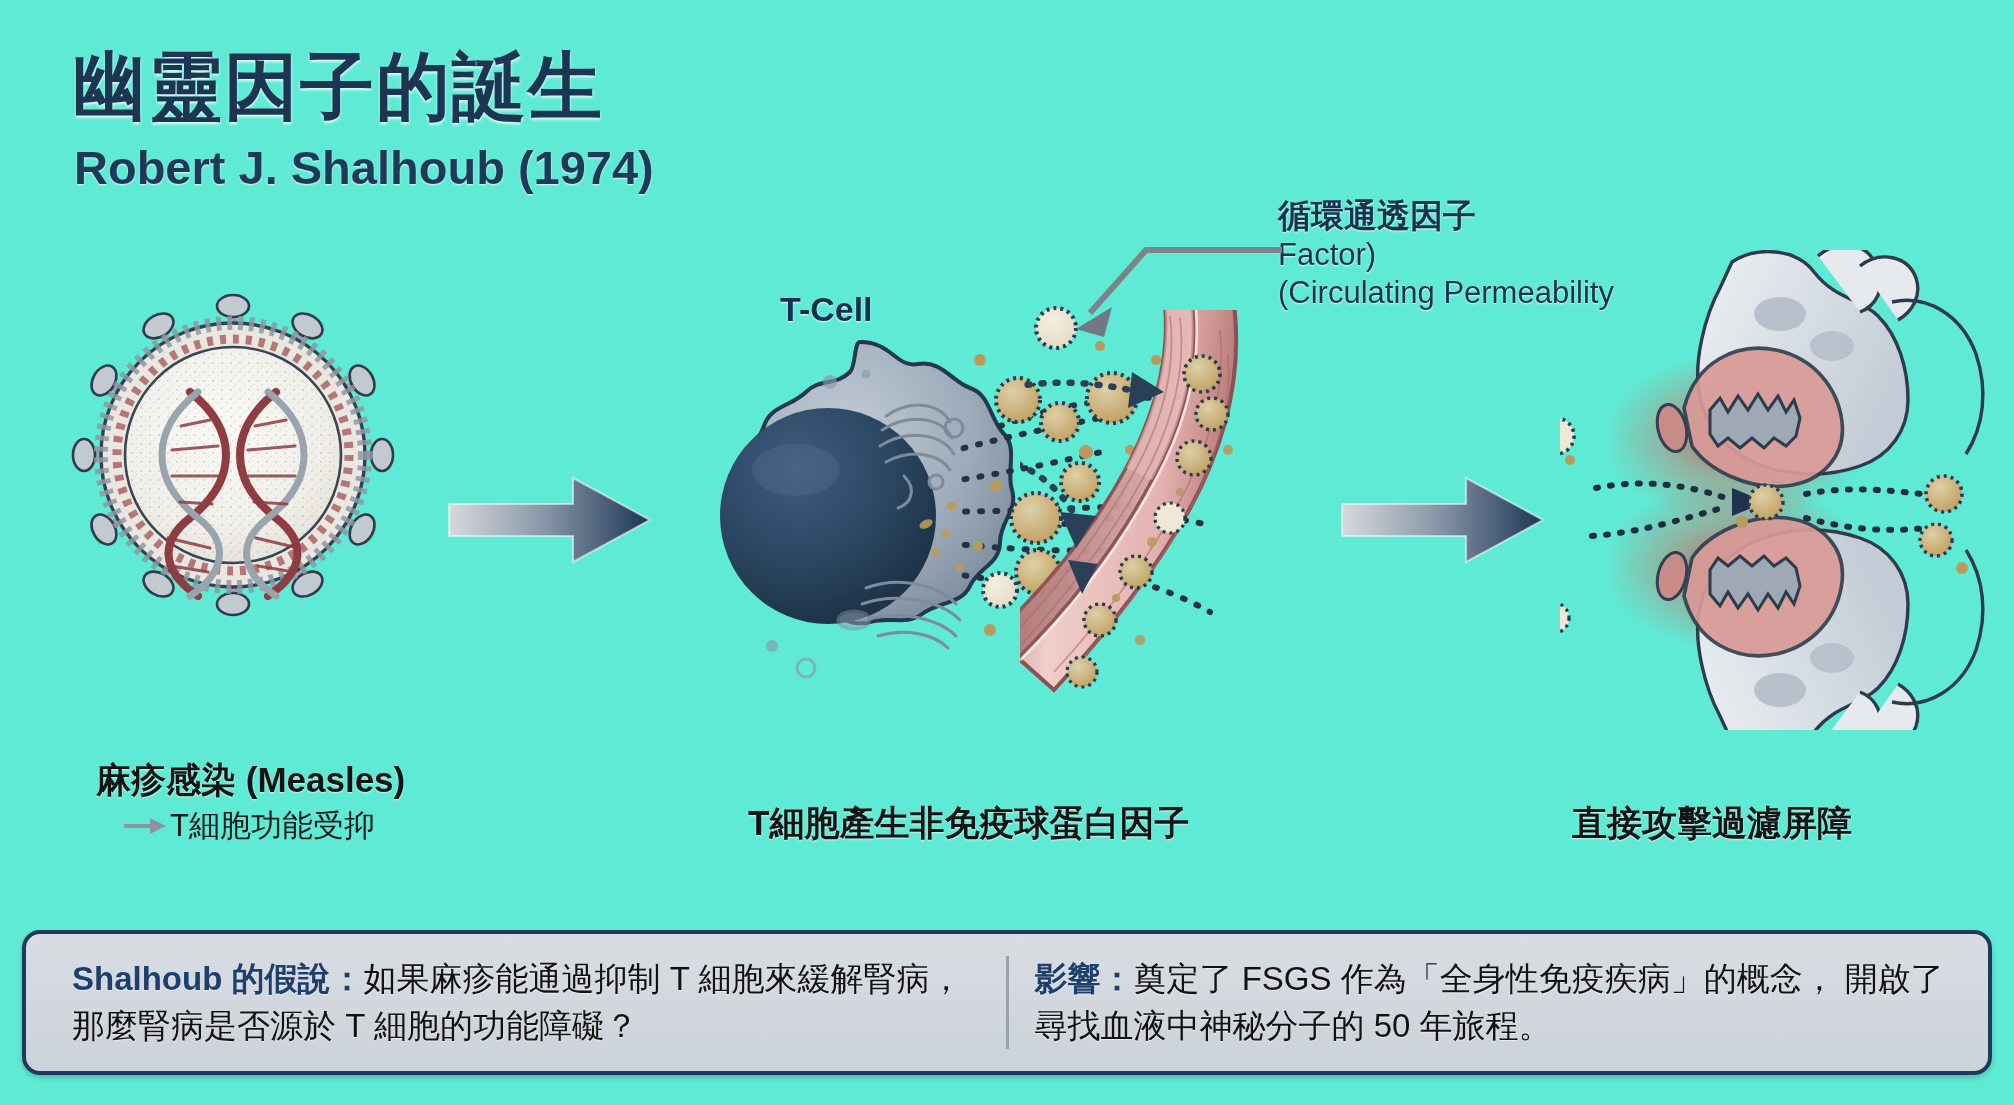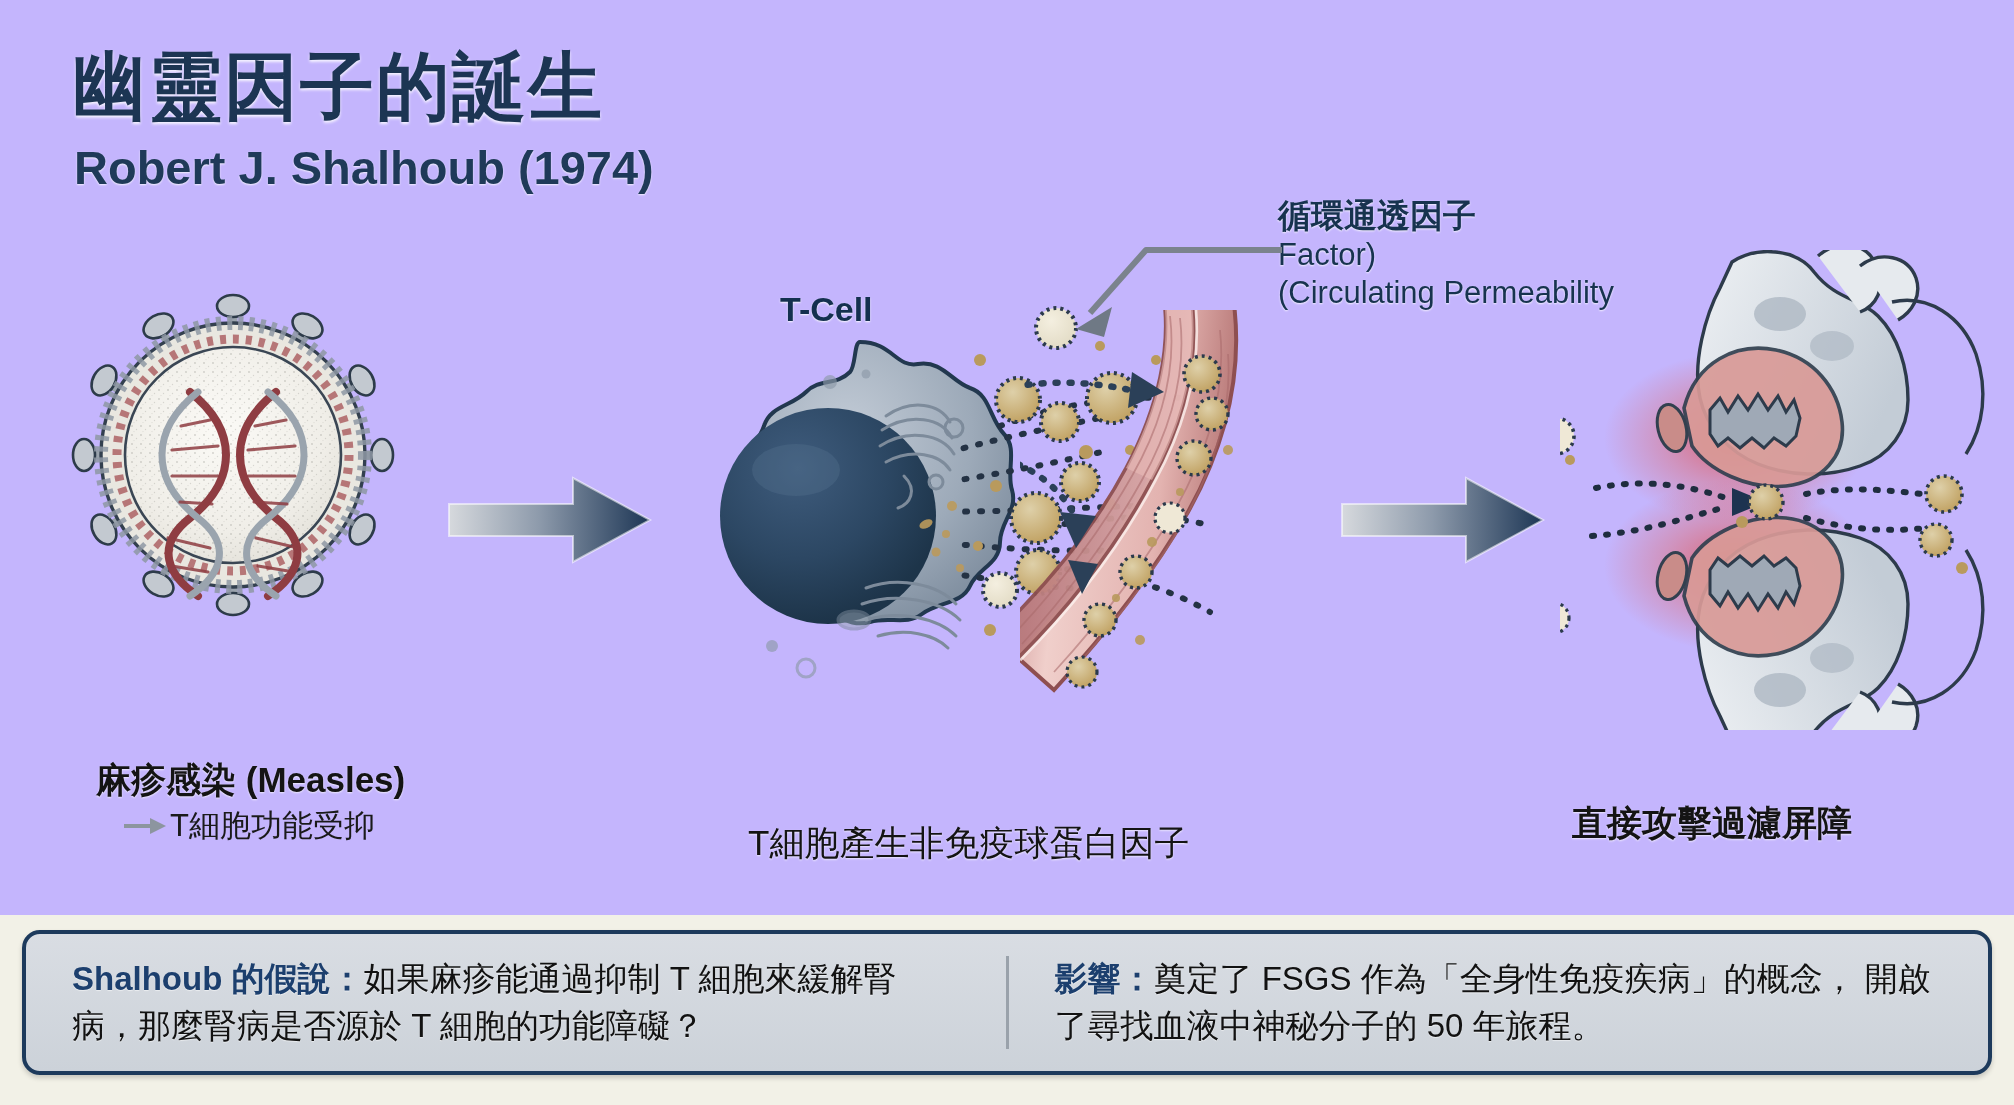--- a/index.html
+++ b/index.html
@@ -4,22 +4,22 @@
 <style>
   * { box-sizing: border-box; margin: 0; padding: 0; }
   html, body {
     width: 2014px; height: 1105px;
     background: #f2f1e7;
     font-family: "Liberation Sans", "DejaVu Sans", sans-serif;
     overflow: hidden;
   }
   #stage {
     position: relative;
-    width: 2014px; height: 915px;
-    background: #c4b5fd;
+    width: 2014px; height: 1105px;
+    background: #5eead4;
   }
 
   
   .title {
     position: absolute; left: 72px; top: 38px;
     font-size: 74px; font-weight: 700;
     color: #1c3553; letter-spacing: 2px;
     text-shadow: 0 2px 3px rgba(255,255,255,0.85);
   }
   .subtitle {
@@ -48,44 +48,43 @@
     position: absolute; left: 96px; top: 757px;
     font-size: 35px; font-weight: 700; color: #141414;
     text-shadow: 0 1px 2px rgba(255,255,255,0.7);
   }
   .cap-virus-sub {
     position: absolute; left: 122px; top: 805px;
     font-size: 31px; color: #1a1a1a; display: flex; align-items: center; gap: 2px;
   }
   .cap-center {
     position: absolute; left: 748px; top: 800px;
-    font-size: 35px; font-weight: 400; color: #141414;
+    font-size: 35px; font-weight: 700; color: #141414;
     text-shadow: 0 1px 2px rgba(255,255,255,0.7);
-    margin-top: 20px;
   }
   .cap-right {
     position: absolute; left: 1572px; top: 800px;
     font-size: 35px; font-weight: 700; color: #141414;
     text-shadow: 0 1px 2px rgba(255,255,255,0.7);
   }
 
   
   .footer {
     position: absolute; left: 22px; top: 930px;
     width: 1970px; height: 145px;
     background: linear-gradient(180deg,#d9dde3 0%, #ccd2d9 100%);
     border: 4px solid #1d3a5c;
     border-radius: 18px;
     box-shadow: 0 3px 5px rgba(0,0,0,0.18);
     display: flex; align-items: stretch;
   }
   .footer-cell {
     flex: 1 1 50%;
     display: flex; align-items: center;
-    padding: 0 46px;
+    padding: 0 26px;
   }
   .footer-cell.left { padding-left: 46px; }
   .footer-divider {
     width: 3px; background: #9aa2ab; margin: 22px 0; flex: 0 0 3px;
   }
   .footer-text {
     font-size: 33px; line-height: 1.42; color: #121212;
     text-shadow: 0 1px 1px rgba(255,255,255,0.55);
   }
   .footer-text b { color: #1c3f6e; font-weight: 700; }

